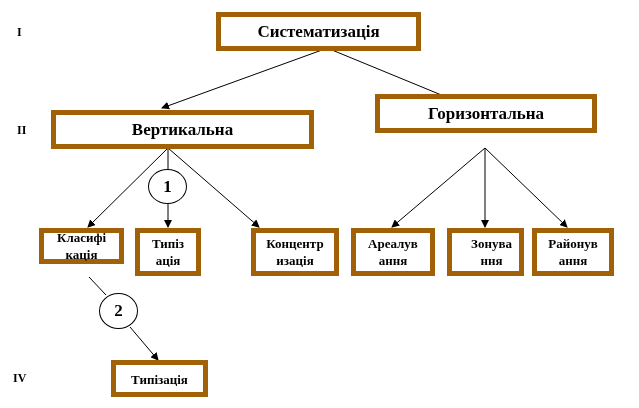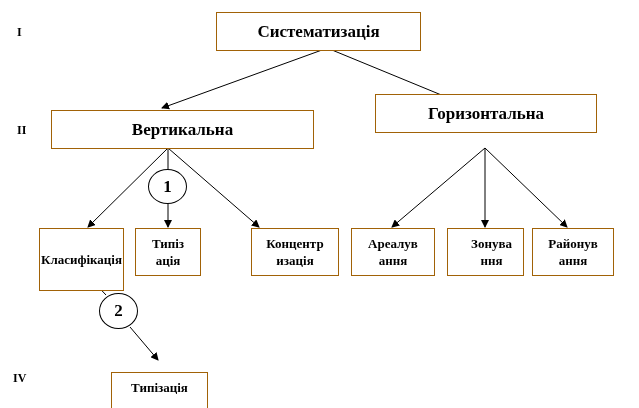--- a/index.html
+++ b/index.html
@@ -1,19 +1,19 @@
 <!DOCTYPE html>
 <html><head>
   <meta charset="utf-8">
   <style>
     html, body { margin:0; padding:0; background:#ffffff; }
     body { width:639px; height:408px; position:relative; overflow:hidden;
            font-family:"Liberation Serif", serif; color:#000; }
     svg.edges { position:absolute; left:0; top:0; width:639px; height:408px; }
-    .box { position:absolute; border:1px solid #a16207; background:#fff; box-sizing:border-box;
+    .box { position:absolute; border:5px solid #a16207; background:#fff; box-sizing:border-box;
            display:flex; align-items:center; justify-content:center; text-align:center;
            font-weight:bold; line-height:17px; }
     .big { font-size:17px; }
     .small { font-size:13px; }
     .lvl { position:absolute; font-weight:bold; font-size:12px; }
     .circle { position:absolute; border:1px solid #000; border-radius:50%; background:#fff;
               box-sizing:border-box; display:flex; align-items:center; justify-content:center;
               font-weight:bold; font-size:17px; }
   </style>
 </head>
@@ -53,21 +53,21 @@
 </div>
 
 <div class="box big" style="left:375px;top:94px;width:222px;height:39px;">
   <span>Горизонтальна</span>
 </div>
 
 <div class="circle" style="left:148px;top:169px;width:39px;height:35px;">
   <span>1</span>
 </div>
 
-<div class="box small" style="left:39px;top:228px;width:85px;height:63px;flex-direction:row;">
+<div class="box small" style="left:39px;top:228px;width:85px;height:36px;flex-direction:column;">
   <span>Класифі</span>
   <span>кація</span>
 </div>
 
 <div class="box small" style="left:135px;top:228px;width:66px;height:48px;flex-direction:column;">
   <span>Типіз</span>
   <span>ація</span>
 </div>
 
 <div class="box small" style="left:211px;top:228px;width:88px;height:48px;flex-direction:column;margin-left:40px;">
@@ -87,15 +87,15 @@
 
 <div class="box small" style="left:532px;top:228px;width:82px;height:48px;flex-direction:column;">
   <span>Районув</span>
   <span>ання</span>
 </div>
 
 <div class="circle" style="left:99px;top:293px;width:39px;height:36px;">
   <span>2</span>
 </div>
 
-<div class="box small" style="left:111px;top:372px;width:97px;height:37px;align-items:flex-start;padding-top:6px;">
+<div class="box small" style="left:111px;top:360px;width:97px;height:37px;align-items:flex-start;padding-top:6px;">
   <span>Типізація</span>
 </div>
 
 </body></html>

